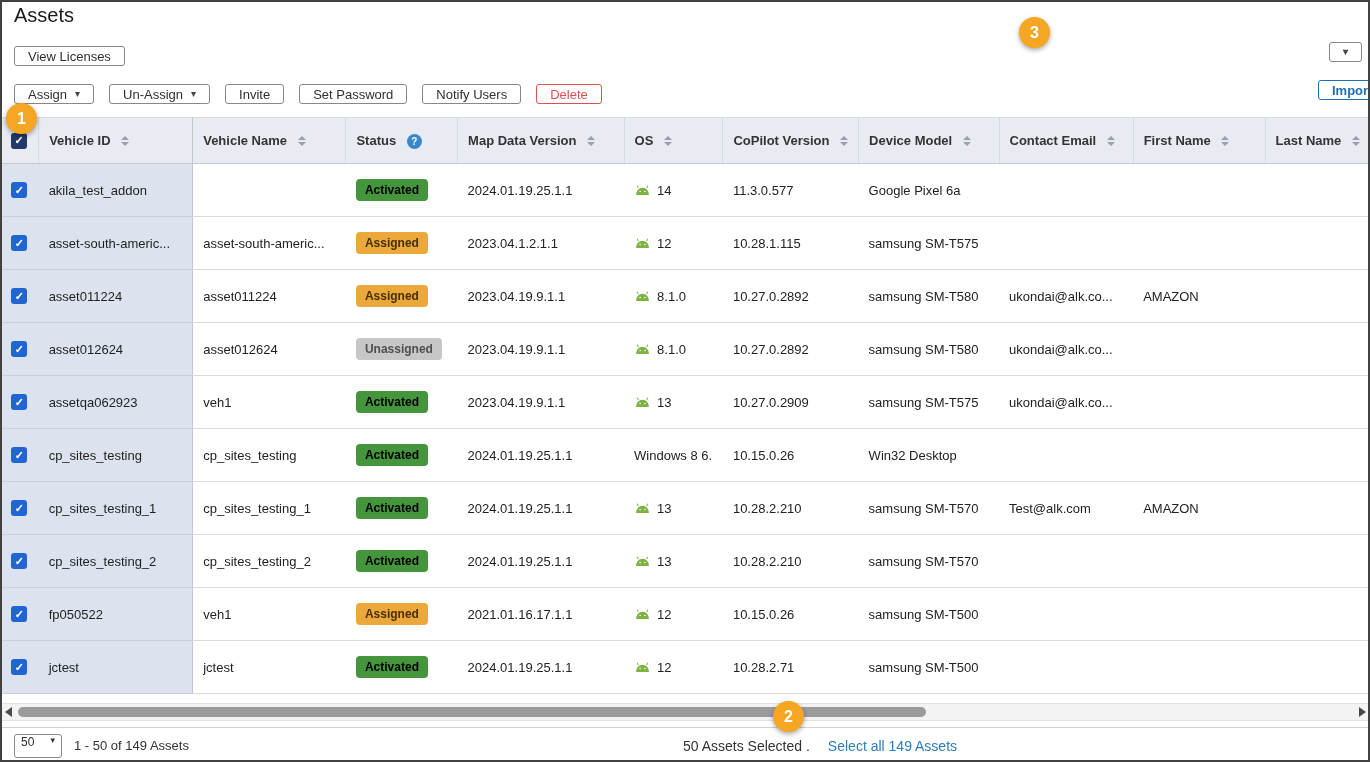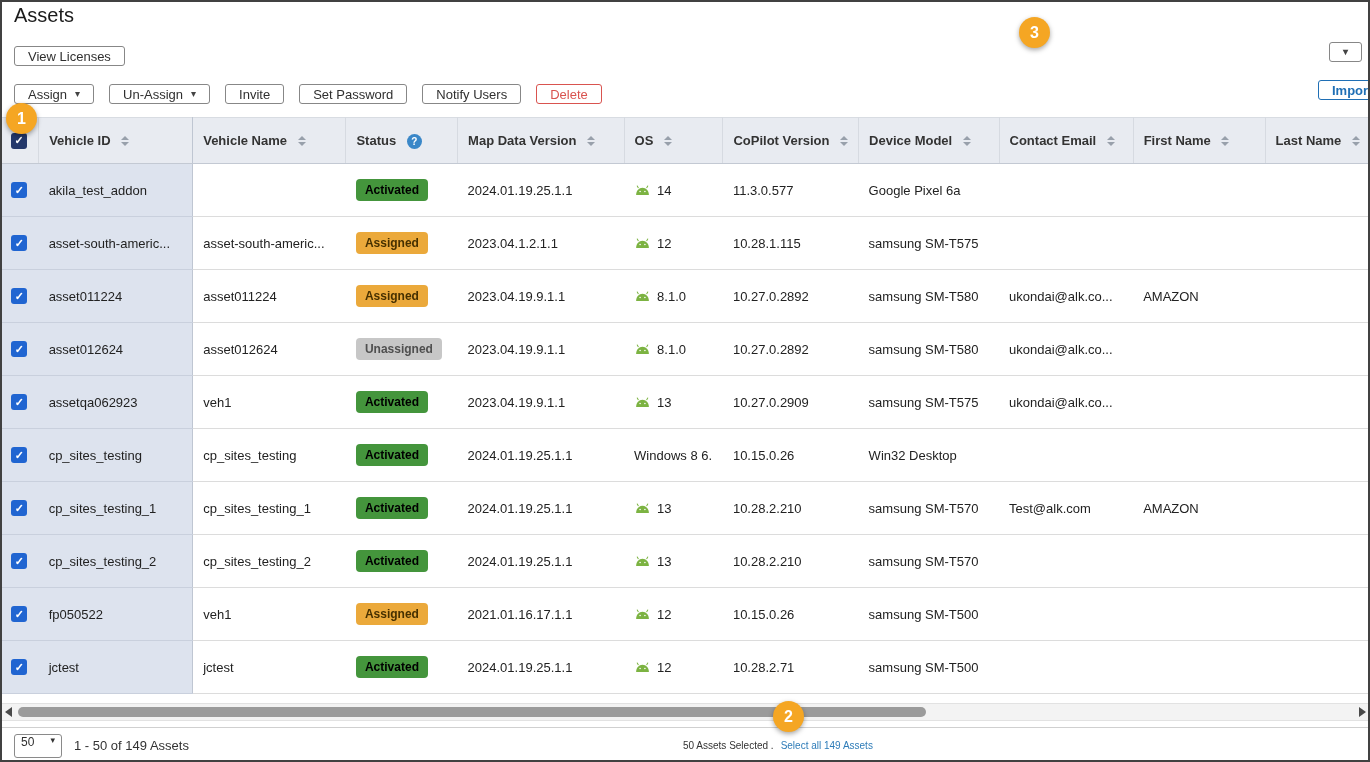--- a/index.html
+++ b/index.html
@@ -61,21 +61,21 @@
   .tri-right{width:0;height:0;border-top:5px solid transparent;border-bottom:5px solid transparent;border-left:7px solid #4a4a4a}
   .hs-track{flex:1;height:100%;position:relative}
   .hs-thumb{position:absolute;left:2px;top:3px;width:908px;height:10px;border-radius:6px;background:#9b9b9b;cursor:grab}
 
   .footer{margin-top:6px;border-top:1px solid #d0d0d0;height:35px;display:flex;align-items:center;
           padding:0 14px;position:relative;background:#fff}
   .page-size{width:48px;height:24px;box-sizing:border-box;border:1px solid #8a8a8a;border-radius:3px;background:#fff;
              display:inline-flex;align-items:flex-start;justify-content:space-between;padding:0 6px;font-size:12px;cursor:pointer}
   .page-size .caret{font-size:9px;color:#333}
   .range-text{margin-left:12px;font-size:13px;color:#333}
-  .selected-wrap{position:absolute;left:683px;font-size:10px;color:#333;display:flex;gap:7px;align-items:center}
+  .selected-wrap{position:absolute;left:683px;font-size:14px;color:#333;display:flex;gap:18px;align-items:center}
   .select-all-link{color:var(--link,#2e7cb8);cursor:pointer}
 
   .callout{position:absolute;width:31px;height:31px;border-radius:50%;background:var(--callout,#f5a623);color:#fff;
            font-size:16px;font-weight:700;display:flex;align-items:center;justify-content:center;z-index:60;
            box-shadow:0 2px 5px rgba(0,0,0,.35)}
   .callout-1{left:6px;top:103px}
   .callout-2{left:773px;top:701px}
   .callout-3{left:1019px;top:17px}
 </style>
 </head>

